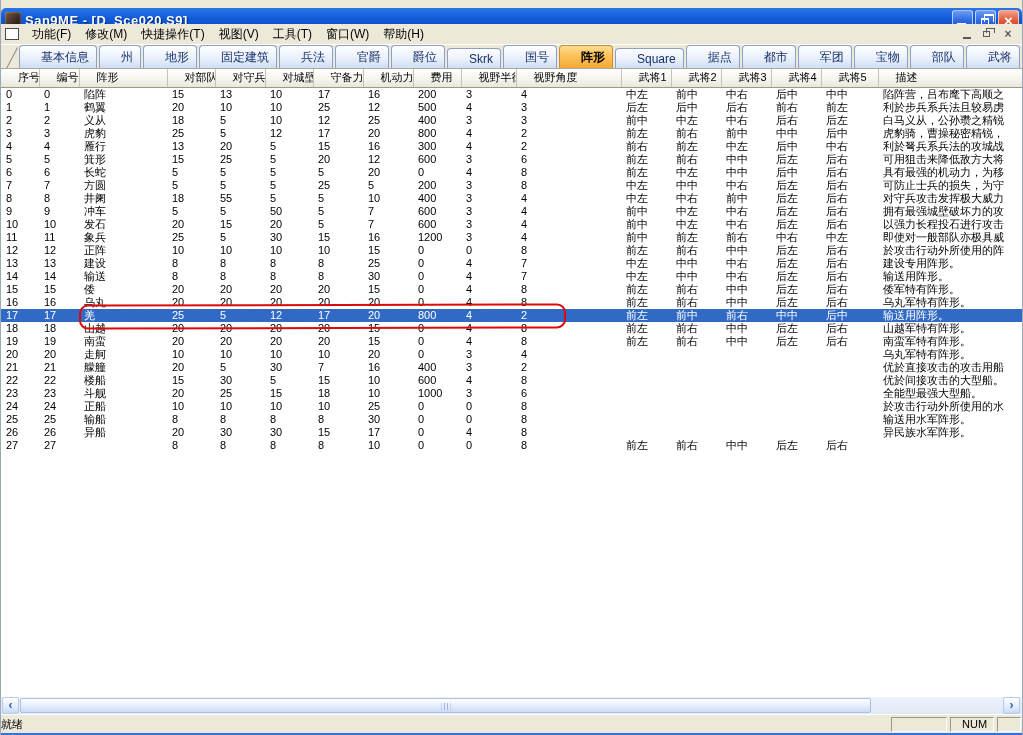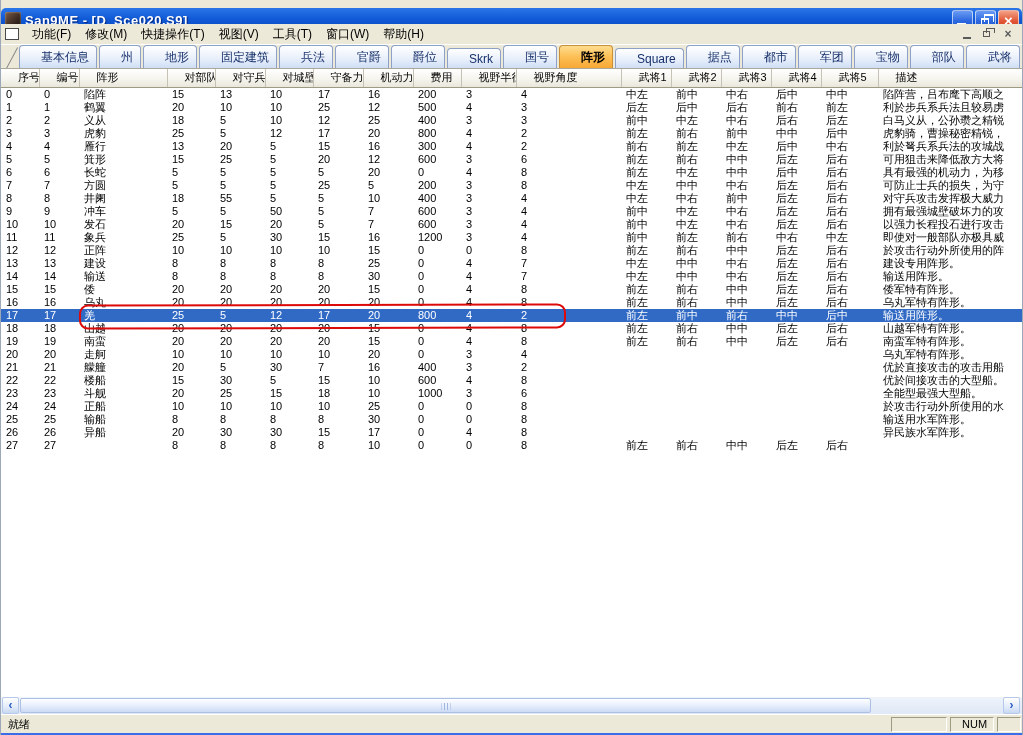--- a/index.html
+++ b/index.html
@@ -121,21 +121,21 @@
   }
   .hthumb::after { content:""; position:absolute; left:50%; top:4px; width:9px; height:7px;
     transform:translateX(-50%);
     background:repeating-linear-gradient(90deg,#9fb6e2 0 1px,transparent 1px 3px); }
 
   
   .statusbar {
     position:absolute; left:0; top:714px; width:100%; height:19px; background:#ECE9D8;
     border-top:1px solid #fff; display:flex; align-items:center; font-size:11px; color:#000;
   }
-  .status-ready { padding-left:7px; flex:1; }
+  .status-ready { padding-left:0; flex:1; }
   .status-panel {
     height:15px; margin-right:3px; border:1px solid;
     border-color:#9d9a84 #ffffff #ffffff #9d9a84;
     font-size:11px; line-height:13px; padding:0 11px; color:#000;
   }
   .sp-a { width:56px; } .sp-b { width:44px; } .sp-c { width:24px; margin-right:1px; }
 
   .bottom-edge {
     position:absolute; left:0; top:733px; width:100%; height:2px; background:#3A6EE8;
   }

